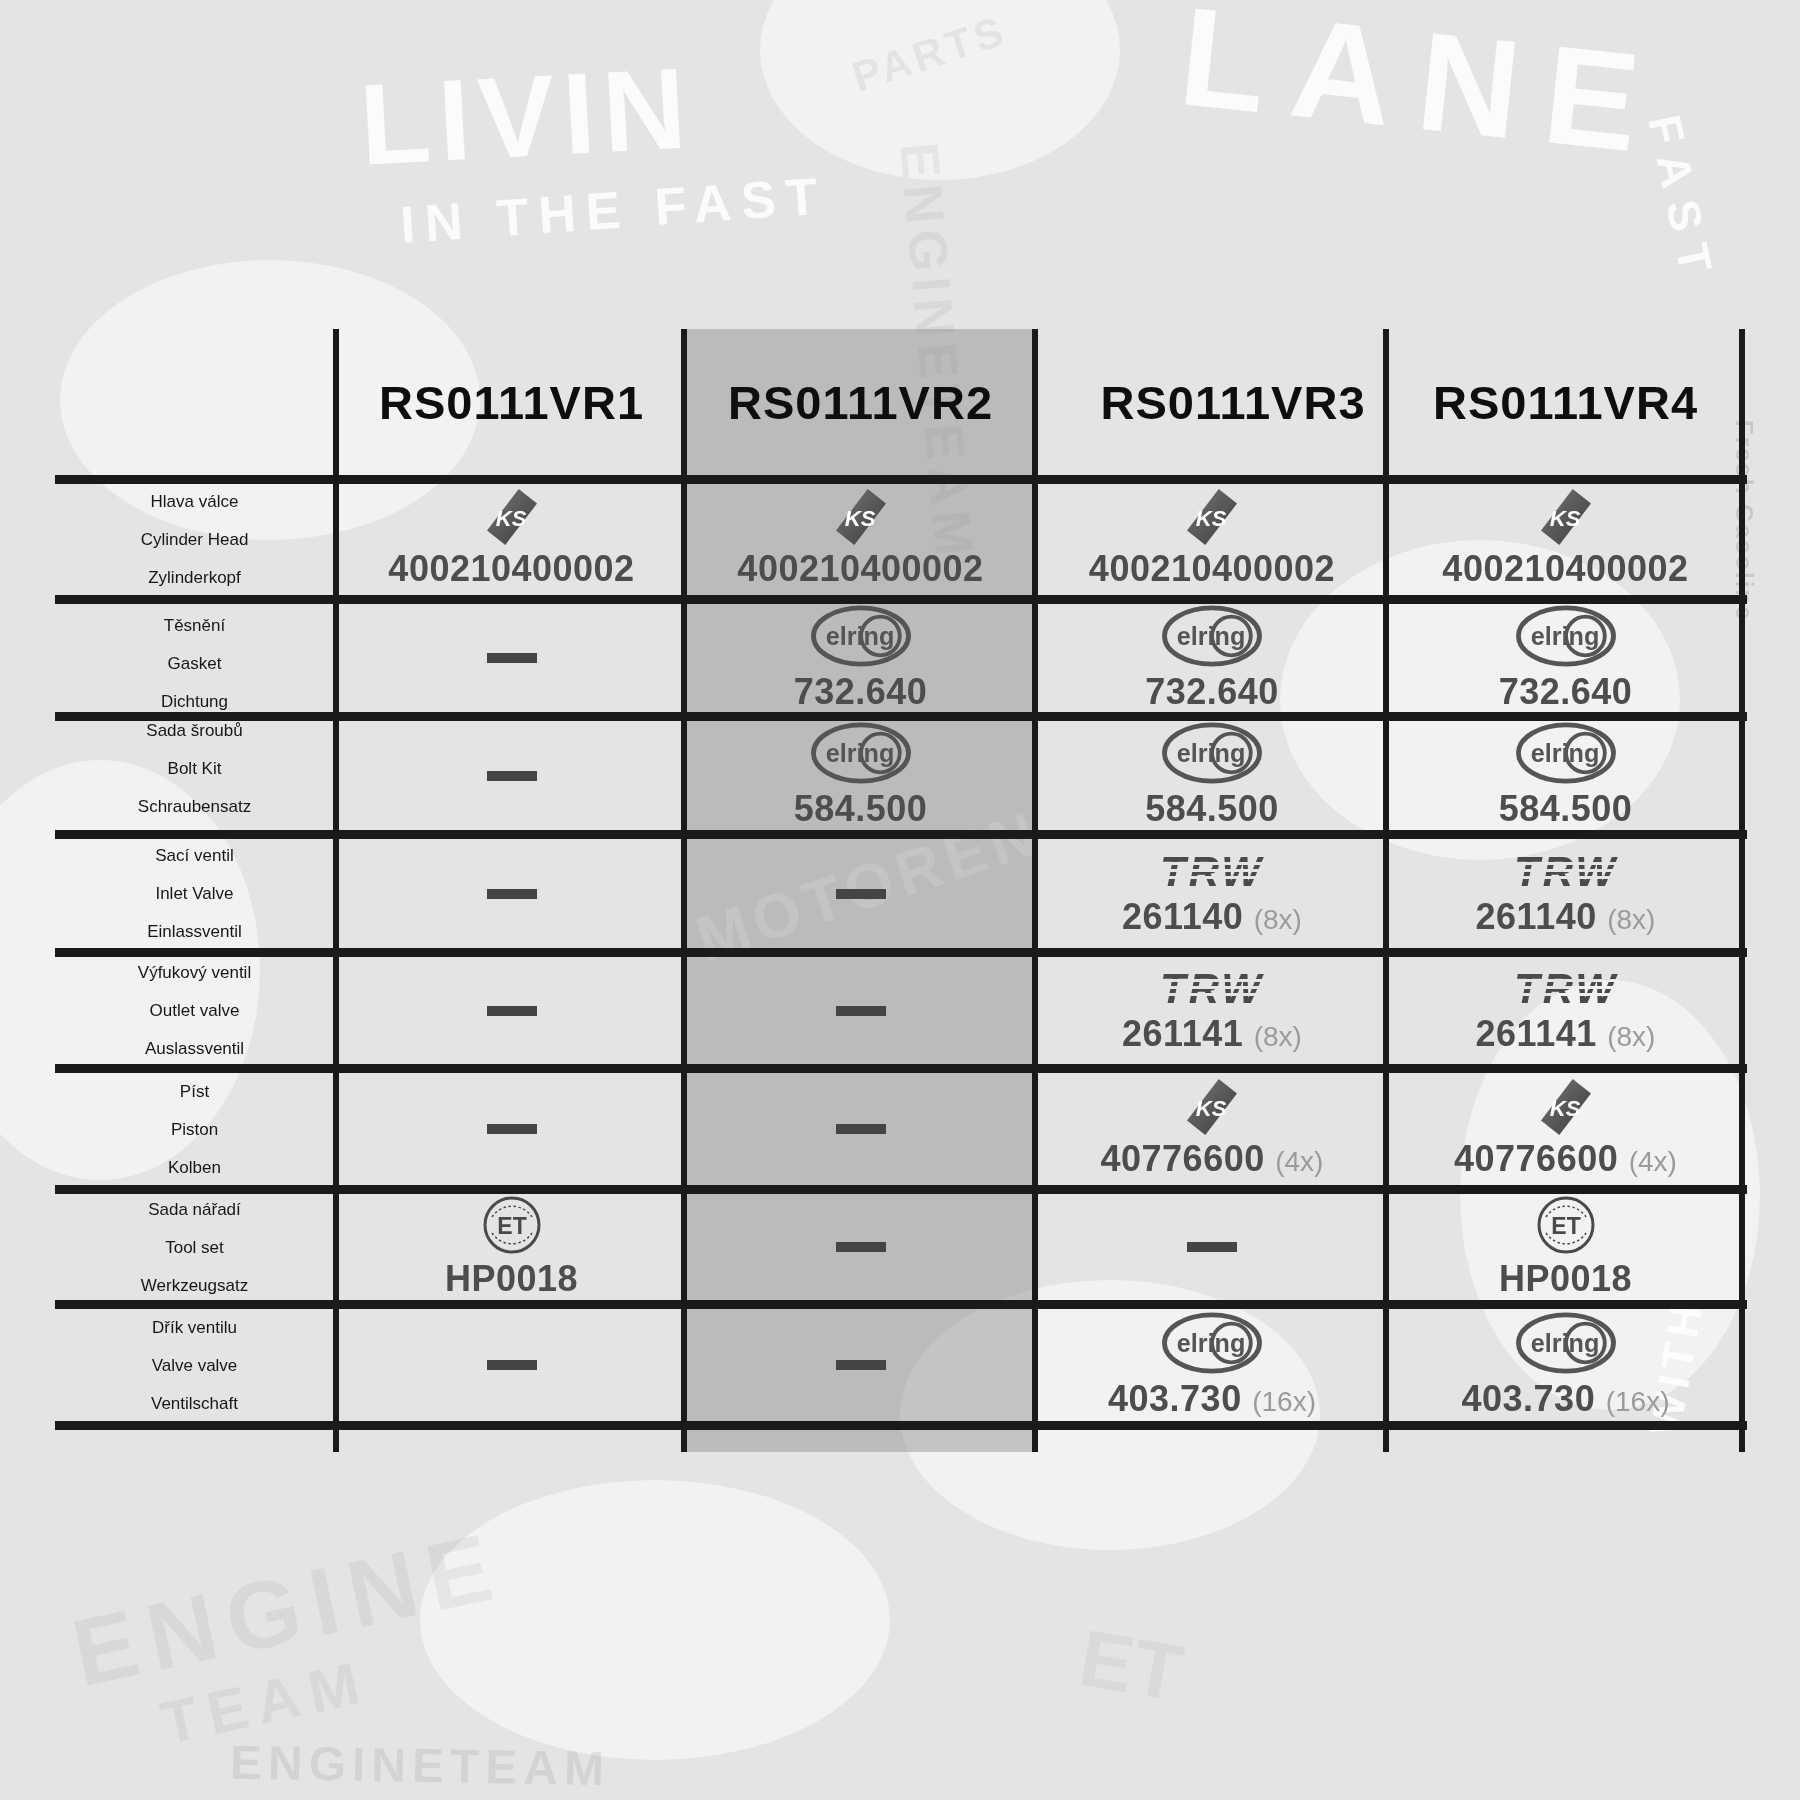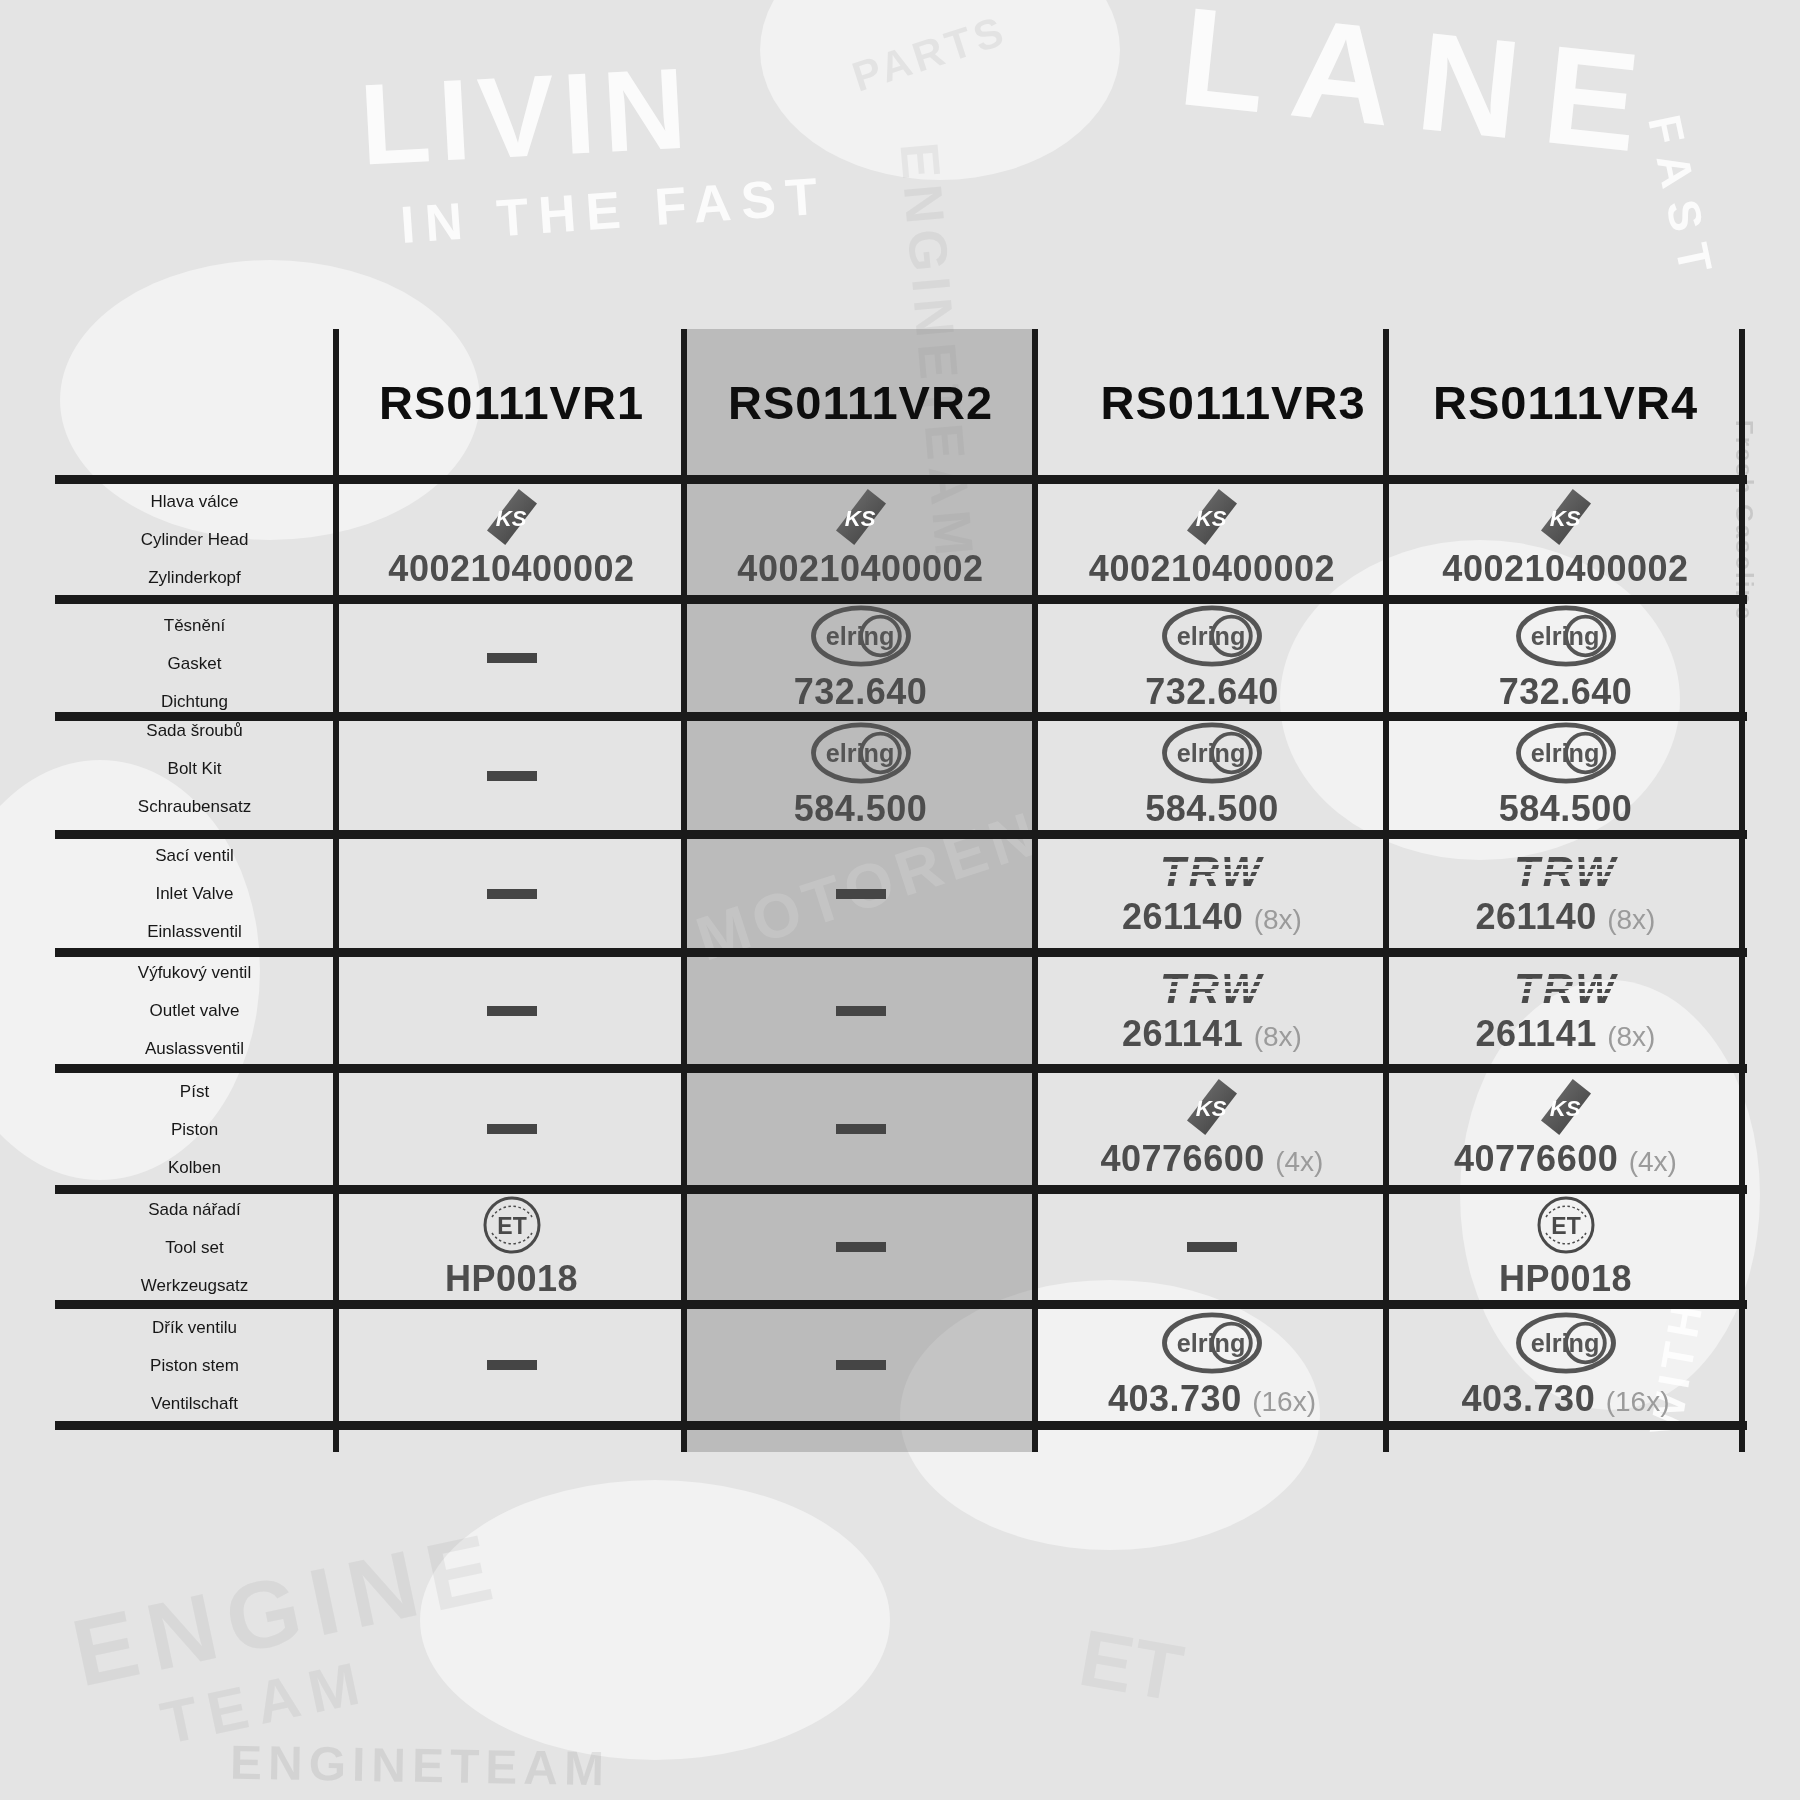--- a/index.html
+++ b/index.html
@@ -325,21 +325,21 @@
               <circle cx="30" cy="30" r="27" fill="none" stroke="#4a4a4a" stroke-width="3"></circle>
               <path d="M10 22 A24 24 0 0 1 50 22" fill="none" stroke="#4a4a4a" stroke-width="1.5" stroke-dasharray="2.5 2.5"></path>
               <path d="M10 38 A24 24 0 0 0 50 38" fill="none" stroke="#4a4a4a" stroke-width="1.5" stroke-dasharray="2.5 2.5"></path>
               <text x="30" y="39" text-anchor="middle" font-family="Liberation Sans, sans-serif" font-size="23" font-weight="bold" fill="#4a4a4a">ET</text>
             </svg>
           </div>
           <div class="part"><span>HP0018</span></div>
         </div>
         <div class="cell" style="left: 0px; width: 279px; top: 980px; height: 112px; text-align: center;">
           <div class="label-line">Dřík ventilu</div>
-          <div class="label-line">Piston stem</div>
+          <div class="label-line">Valve valve</div>
           <div class="label-line">Ventilschaft</div>
         </div>
         <div class="cell" style="left: 286px; width: 341px; top: 980px; height: 112px;">
           <div class="dash"></div>
         </div>
         <div class="cell" style="left: 634px; width: 343px; top: 980px; height: 112px;">
           <div class="dash"></div>
         </div>
         <div class="cell" style="left: 985px; width: 344px; top: 980px; height: 112px;">
           <div class="logo-wrap">

